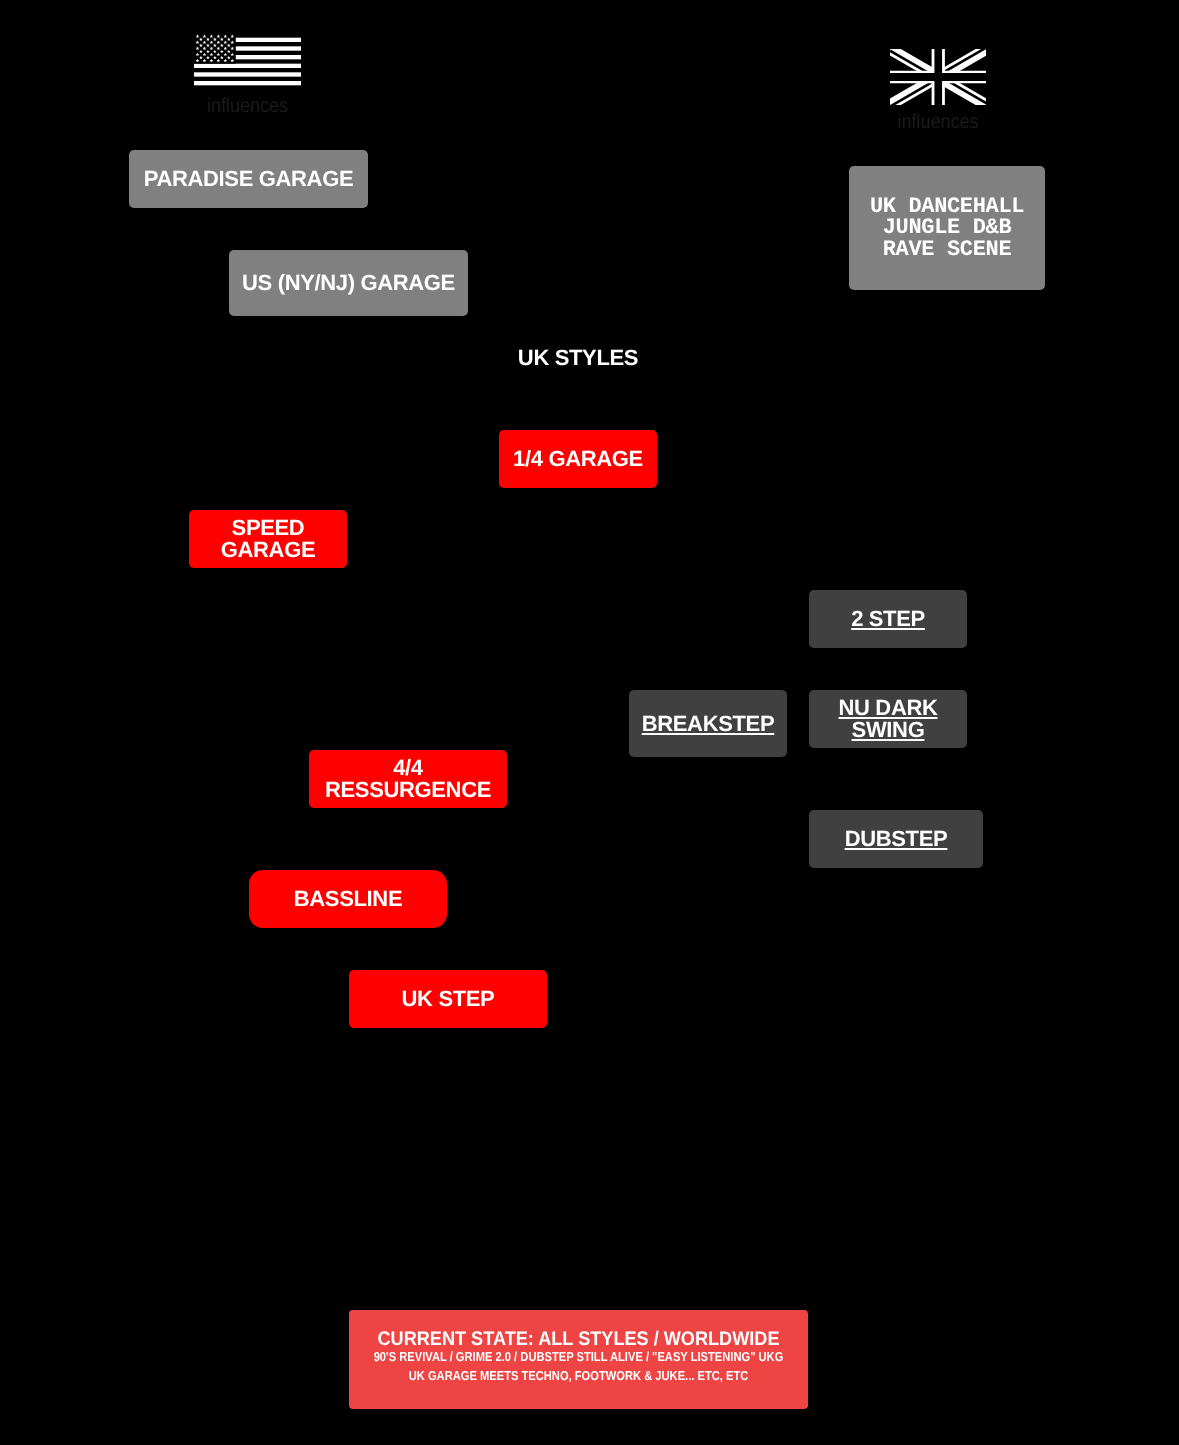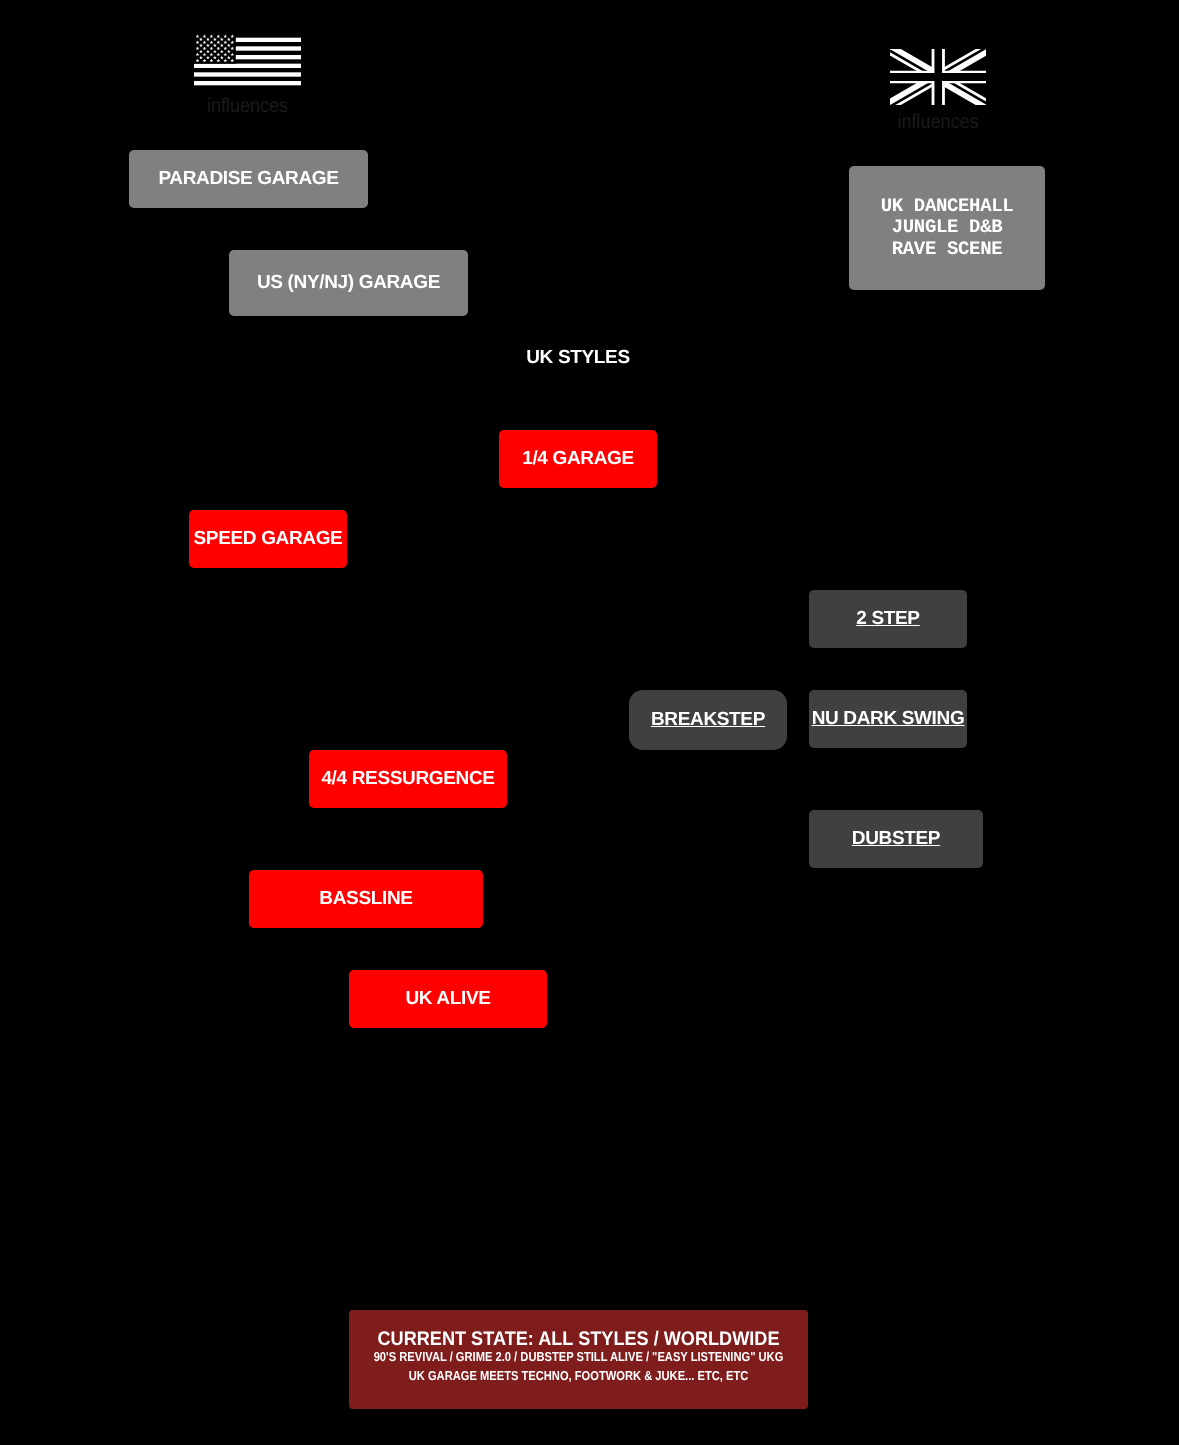--- a/index.html
+++ b/index.html
@@ -20,21 +20,21 @@
     will-change:transform;
     -webkit-font-smoothing:antialiased;
     border-radius:5px;
     color:#ffffff;
     font-weight:bold;
     text-align:center;
     display:flex;
     align-items:center;
     justify-content:center;
     box-sizing:border-box;
-    font-size:19px;
+    font-size:22px;
     letter-spacing:-0.35px;
     line-height:21.6px;
     padding-bottom:0;
     white-space:pre-line;
   }
   .gray { background:#808080; }
   .red  { background:#ff0000; }
   .blue { background:#404040;text-decoration:underline; }
   .bare { background:transparent; }
 
@@ -50,21 +50,21 @@
     line-height:20px;
     text-align:center;
     white-space:nowrap;
     transform:scaleX(0.9);
   }
 
   .footer {
     position:absolute;
     will-change:transform;
     -webkit-font-smoothing:antialiased;
-    background:#7f1d1d;
+    background:#ef4444;
     border-radius:4px;
     color:#ffffff;
     text-align:center;
     box-sizing:border-box;
     white-space:nowrap;
     overflow:hidden;
   }
   .footer .t1 { position:absolute; left:-60px; right:-60px; font-size:19.6px; font-weight:bold; line-height:19.6px; transform:scaleX(0.925); }
   .footer .t2 { position:absolute; left:-60px; right:-60px; font-size:13px; font-weight:bold; line-height:13px; transform:scaleX(0.858); }
 </style>
@@ -193,32 +193,32 @@
 RAVE SCENE</div>
 
   <div class="node bare" style="left:499px;top:343px;width:158px;height:30px;">UK STYLES</div>
 
   <div class="node red" style="left:499px;top:430px;width:158px;height:58px;">1/4 GARAGE</div>
 
   <div class="node red" style="left:189px;top:510px;width:158px;height:58px;">SPEED GARAGE</div>
 
   <div class="node blue" style="left:809px;top:590px;width:158px;height:58px;">2 STEP</div>
 
-  <div class="node blue" style="left:629px;top:690px;width:158px;height:60px;border-radius:14px;">BREAKSTEP</div>
+  <div class="node blue" style="left:629px;top:690px;width:158px;height:67px;">BREAKSTEP</div>
 
   <div class="node blue" style="left:809px;top:690px;width:158px;height:58px;">NU DARK SWING</div>
 
 
   <div class="node red" style="left:309px;top:750px;width:198px;height:58px;">4/4 RESSURGENCE</div>
 
   <div class="node blue" style="left:809px;top:810px;width:174px;height:58px;">DUBSTEP</div>
 
-  <div class="node red" style="left:249px;top:870px;width:234px;height:58px;">BASSLINE</div>
-
-  <div class="node red" style="left:349px;top:970px;width:198px;height:58px;">UK ALIVE</div>
+  <div class="node red" style="left:249px;top:870px;width:198px;height:58px;border-radius:14px;">BASSLINE</div>
+
+  <div class="node red" style="left:349px;top:970px;width:198px;height:58px;">UK STEP</div>
 
   <div class="footer" style="left:349px;top:1310px;width:459px;height:99px;">
     <div class="t1" style="top:20px;">CURRENT STATE: ALL STYLES / WORLDWIDE</div>
     <div class="t2" style="top:40px;">90'S REVIVAL / GRIME 2.0 / DUBSTEP STILL ALIVE / "EASY LISTENING" UKG</div>
     <div class="t2" style="top:59px;">UK GARAGE MEETS TECHNO, FOOTWORK &amp; JUKE... ETC, ETC</div>
   </div>
 
 </div>
 
 </body></html>

